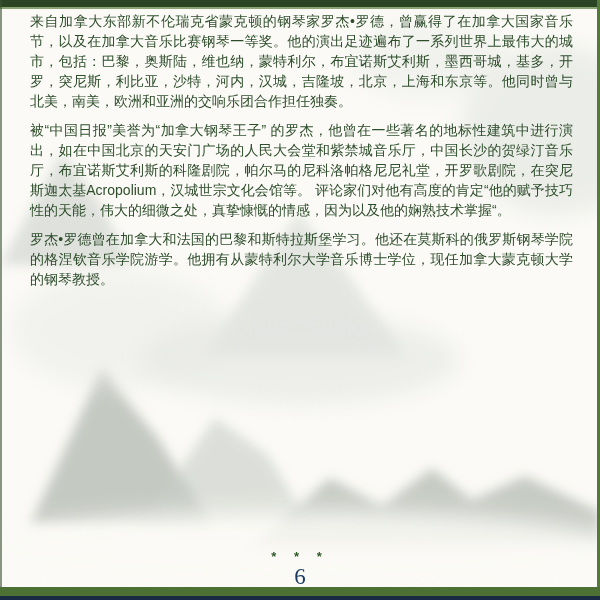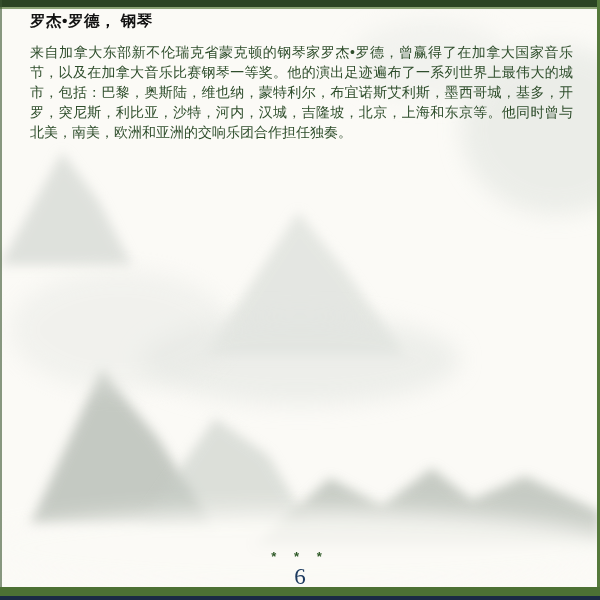--- a/index.html
+++ b/index.html
@@ -62,22 +62,23 @@
     <polygon points="30,525 102,368 128,402 158,438 212,525" fill="#b7bdb6" opacity="0.8" filter="url(#soft)"></polygon>
     <polygon points="140,525 215,418 268,455 310,525" fill="#c8cec7" opacity="0.6" filter="url(#soft)"></polygon>
 
     <polygon points="255,545 330,478 382,506 432,468 472,500 525,476 600,512 600,545" fill="#b2b9b1" opacity="0.72" filter="url(#soft)"></polygon>
 
     <ellipse cx="300" cy="548" rx="330" ry="38" fill="#fbfaf6" opacity="0.85" filter="url(#softer)"></ellipse>
     <ellipse cx="120" cy="330" rx="110" ry="60" fill="#e6e8e4" opacity="0.45" filter="url(#softer)"></ellipse>
   </svg>
 
   <div class="content">
-    <div class="doc-title">罗杰•罗德， 钢琴</div>
     <p class="para">来自加拿大东部新不伦瑞克省蒙克顿的钢琴家罗杰•罗德，曾赢得了在加拿大国家音乐节，以及在加拿大音乐比赛钢琴一等奖。他的演出足迹遍布了一系列世界上最伟大的城市，包括：巴黎，奥斯陆，维也纳，蒙特利尔，布宜诺斯艾利斯，墨西哥城，基多，开罗，突尼斯，利比亚，沙特，河内，汉城，吉隆坡，北京，上海和东京等。他同时曾与北美，南美，欧洲和亚洲的交响乐团合作担任独奏。</p>
+    <p class="para">被“中国日报”美誉为“加拿大钢琴王子” 的罗杰，他曾在一些著名的地标性建筑中进行演出，如在中国北京的天安门广场的人民大会堂和紫禁城音乐厅，中国长沙的贺绿汀音乐厅，布宜诺斯艾利斯的科隆剧院，帕尔马的尼科洛帕格尼尼礼堂，开罗歌剧院，在突尼斯迦太基Acropolium，汉城世宗文化会馆等。 评论家们对他有高度的肯定“他的赋予技巧性的天能，伟大的细微之处，真挚慷慨的情感，因为以及他的娴熟技术掌握“。</p>
+    <p class="para">罗杰•罗德曾在加拿大和法国的巴黎和斯特拉斯堡学习。他还在莫斯科的俄罗斯钢琴学院的格涅钦音乐学院游学。他拥有从蒙特利尔大学音乐博士学位，现任加拿大蒙克顿大学的钢琴教授。</p>
   </div>
 
   <div class="stars">* * *</div>
   <div class="pagenum">6</div>
 
   <div class="border-top"></div>
   <div class="border-top2"></div>
   <div class="border-left"></div>
   <div class="border-right"></div>
   <div class="border-bot-g"></div>

